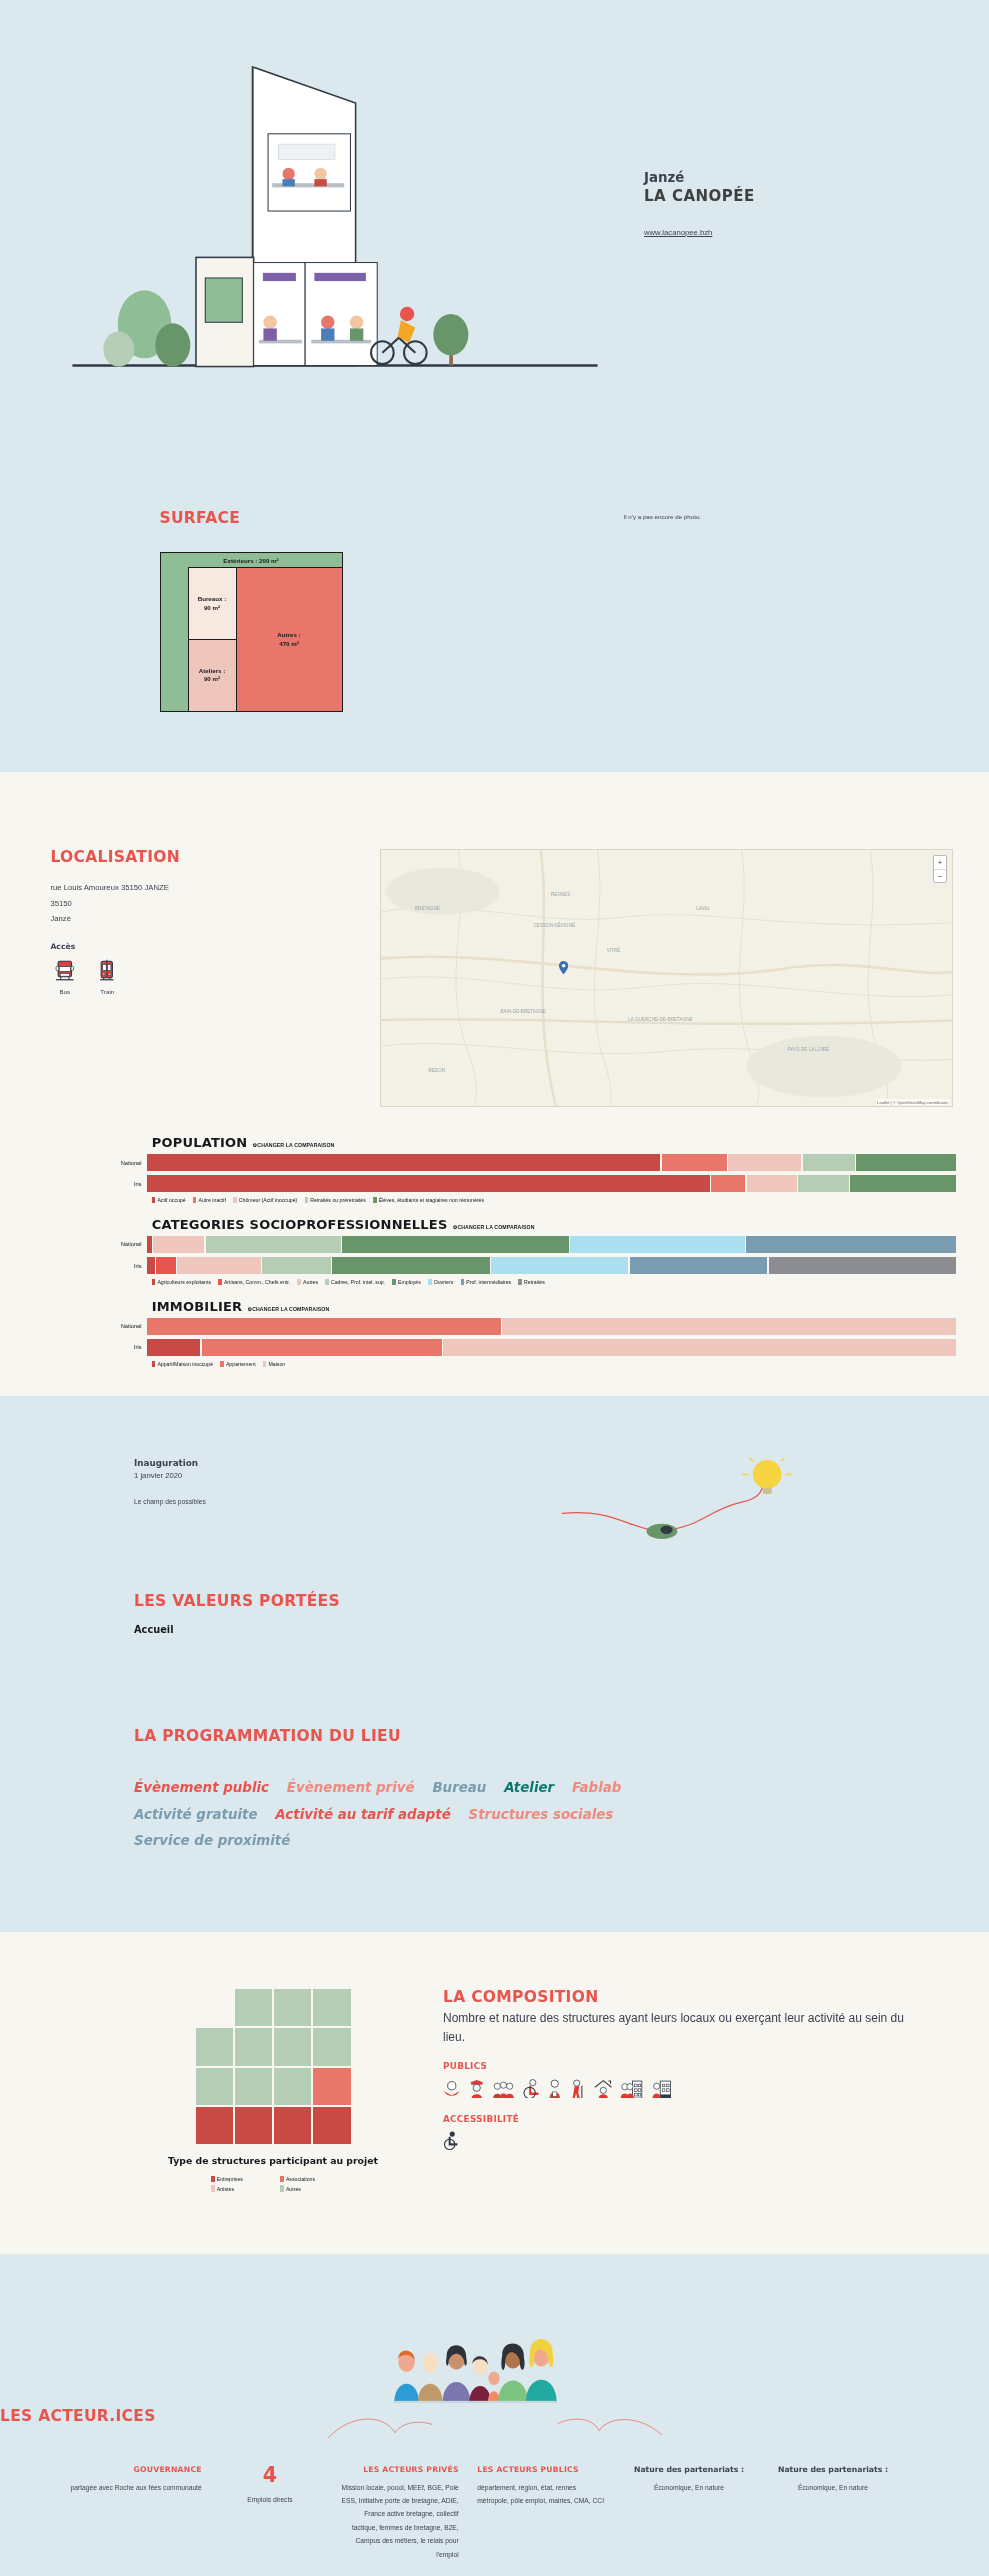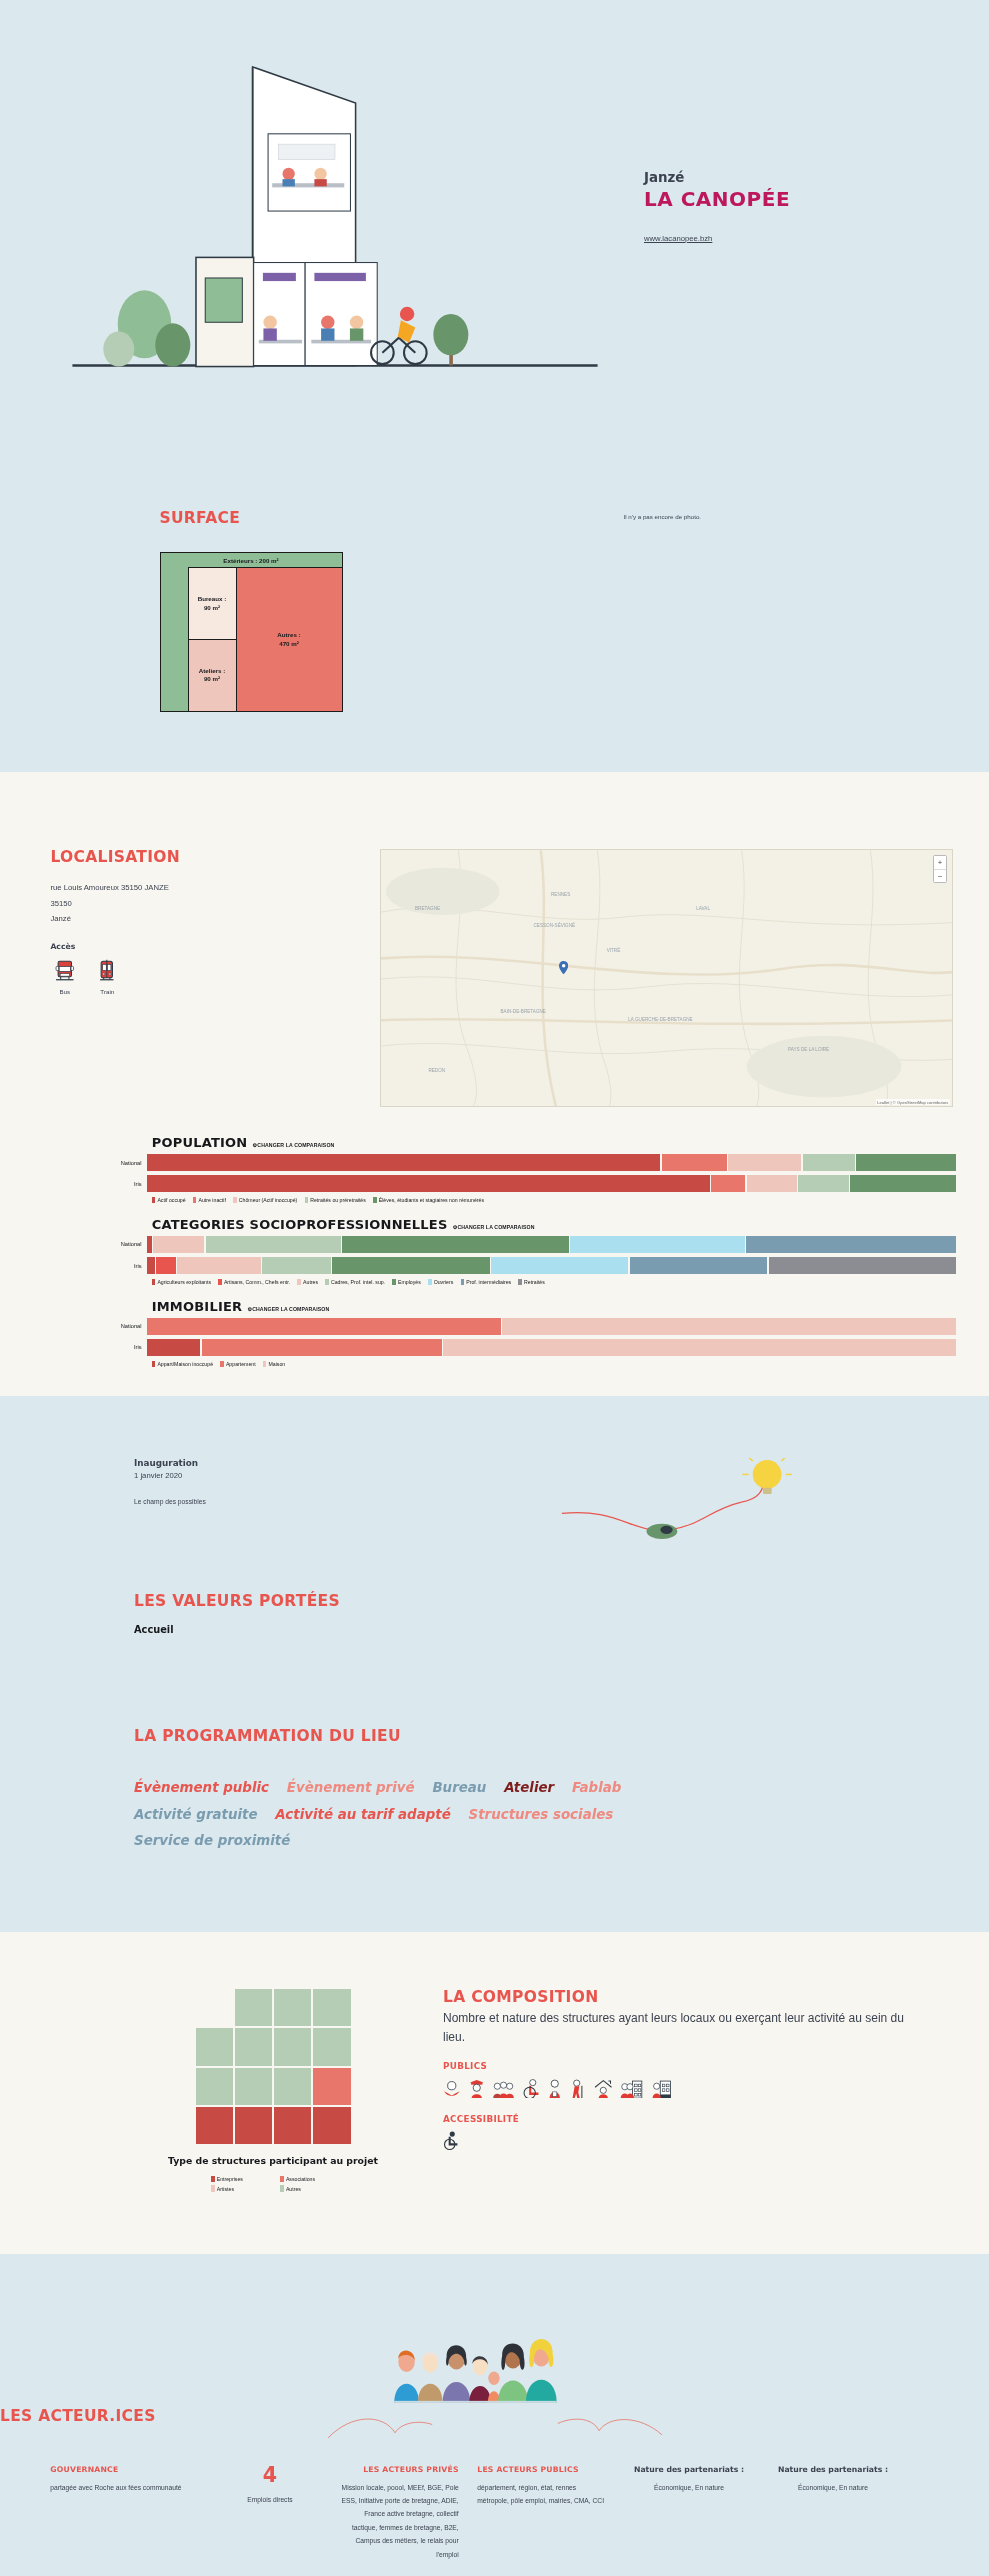--- a/index.html
+++ b/index.html
@@ -20,21 +20,21 @@
   }
   .h-lg{font-size:15.5px;line-height:1.15}
   .h-sm{font-size:8.8px;line-height:1.2}
   .sub{font-size:12px;color:#3b4250;line-height:1.9}
 
   
   .hero{height:453px;overflow:hidden}
   .hero-art{position:absolute;left:67px;top:36px;width:536px;height:381px}
   .hero-meta{position:absolute;left:644px;top:170px;width:216px}
   .hero-city{font-size:13.4px;font-weight:700;color:#3b4250;font-family:"DejaVu Sans",sans-serif}
-  .hero-name{font-size:20px;font-weight:800;color:#be185d;letter-spacing:0.5px;margin-top:2.1px;font-family:"DejaVu Sans",sans-serif}
+  .hero-name{font-size:15px;font-weight:800;color:#404040;letter-spacing:0.5px;margin-top:2.1px;font-family:"DejaVu Sans",sans-serif}
   .hero-link{display:inline-block;margin-top:23px;font-size:7.7px;color:#3b4250;text-decoration:underline}
 
   
   .surface{height:319px}
   .surface .inner{padding-top:57px}
   .surf-note{position:absolute;left:464px;top:60px;font-size:6.2px;color:#3b4250}
   .plan{margin-top:24px;width:183px;height:160px;border:1px solid #1b1b1b;background:#8fbd95;position:relative;display:flex}
   .plan .ext-label{position:absolute;left:0;top:0;width:100%;text-align:center;font-size:6.2px;padding-top:4.6px;color:#16181c;font-weight:600}
   .plan-body{position:absolute;left:27px;top:14.4px;right:0;bottom:0;display:flex;border-top:1px solid #1b1b1b}
   .col-left{width:49px;display:flex;flex-direction:column;border-right:1px solid #1b1b1b;border-left:1px solid #1b1b1b}
@@ -101,21 +101,21 @@
   .acc-h{margin-top:15.5px}
 
   
   .acteurs{padding-top:46px;padding-bottom:57px}
   .people{width:216px;height:103px;margin:0 auto}
   .acteurs-title{margin-top:5.2px;position:relative;height:31px}
   .acteurs-title .h-lg{display:inline-block;position:relative;z-index:2}
   .swoosh{position:absolute;left:50%;top:1px;transform:translateX(-50%);width:340px;height:31px;z-index:1}
   .act-cols{width:907px;margin:26px auto 0;display:flex;align-items:flex-start}
   .ac{padding:0 9.3px}
-  .ac1{width:170px;}
+  .ac1{width:170px;text-align:right}
   .ac2{width:118px;text-align:center}
   .ac3{width:139px;text-align:right}
   .ac4{width:149px}
   .ac5{width:144px}
   .ac6{width:144px}
   .ac-h{font-size:7.7px;font-weight:800;color:#e8554e;letter-spacing:0.2px;font-family:"DejaVu Sans",sans-serif}
   .ac-dh{font-size:7.7px;font-weight:800;color:#3b4250;font-family:"DejaVu Sans",sans-serif}
   .ac-p{font-size:6.7px;line-height:2.0;margin-top:6.2px}
   .bignum{font-size:20.6px;font-weight:800;color:#e8554e;line-height:1;font-family:"DejaVu Sans",sans-serif}
 </style>
@@ -472,21 +472,21 @@
     </div>
 
     <h2 class="red h-lg valeurs-h">LES VALEURS PORTÉES</h2>
     <div class="valeurs-item">Accueil</div>
 
     <h2 class="red h-lg prog-h">LA PROGRAMMATION DU LIEU</h2>
     <div class="tags">
       <span class="tag" style="color:#e8554e">Évènement public</span>
       <span class="tag" style="color:#f0897f">Évènement privé</span>
       <span class="tag" style="color:#7a9cb0">Bureau</span>
-      <span class="tag" style="color:#7f1d1d">Atelier</span>
+      <span class="tag" style="color:#0f766e">Atelier</span>
       <span class="tag" style="color:#f0897f">Fablab</span><br>
       <span class="tag" style="color:#7a9cb0">Activité gratuite</span>
       <span class="tag" style="color:#e8554e">Activité au tarif adapté</span>
       <span class="tag" style="color:#f0897f">Structures sociales</span><br>
       <span class="tag" style="color:#7a9cb0">Service de proximité</span>
     </div>
   </div>
 </section>
 
 <section class="sec bg-cream compo">

